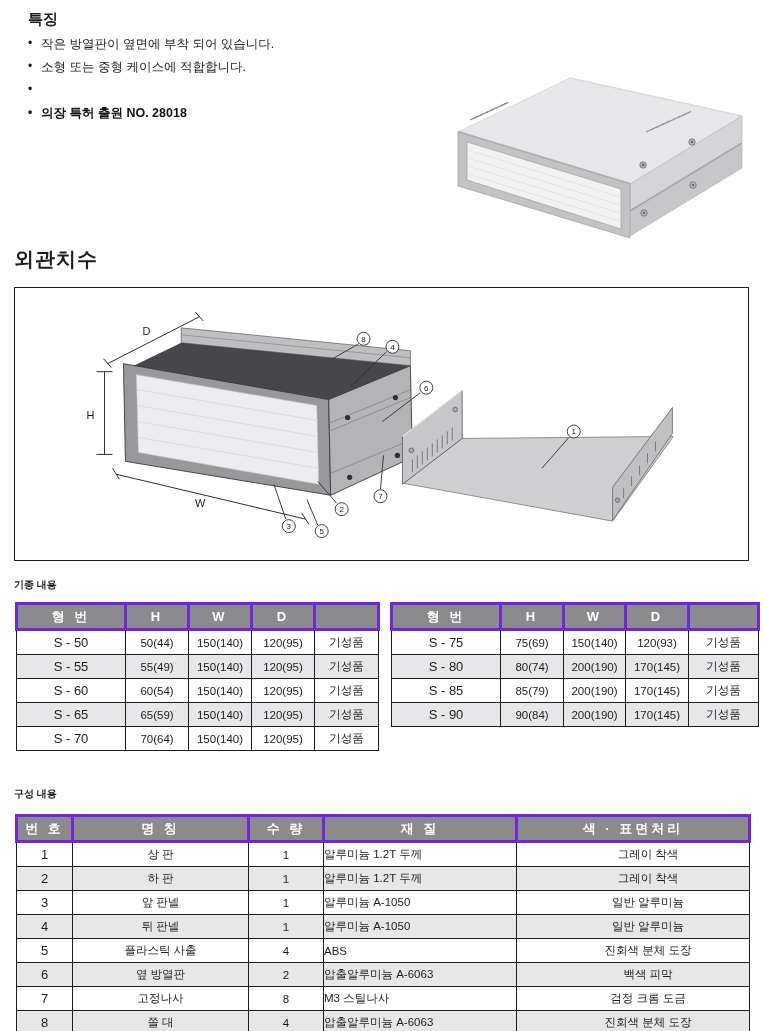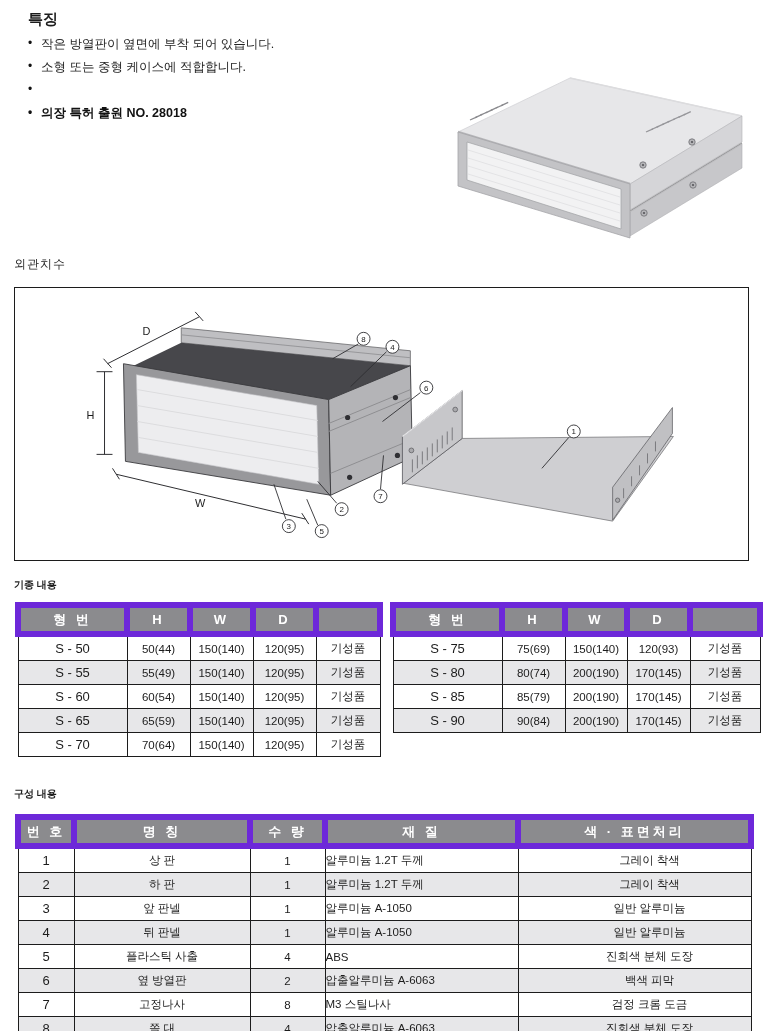--- a/index.html
+++ b/index.html
@@ -10,32 +10,32 @@
   .features-title{position:absolute;left:28px;top:10px;font-size:15px;font-weight:bold;}
   .features-list{position:absolute;left:28px;top:36px;width:420px;}
   .bullet-line{display:flex;align-items:flex-start;height:23px;font-size:12.5px;color:#222;}
   .bullet-line .marker{width:13px;font-size:12px;color:#111;}
   .bullet-line.bold{font-weight:bold;color:#111;}
 
   
   .photo{position:absolute;left:450px;top:70px;width:314px;height:180px;}
 
   
-  .dim-title{position:absolute;left:14px;top:256px;font-size:12px;font-weight:normal;letter-spacing:1px;}
+  .dim-title{position:absolute;left:14px;top:246px;font-size:20px;font-weight:bold;letter-spacing:1px;}
   .drawing-box{position:absolute;left:14px;top:287px;width:733px;height:272px;border:1.5px solid #1c1c1c;background:#fff;}
 
   
   .sec-label{position:absolute;font-size:10px;font-weight:bold;}
   .models-label{left:14px;top:578px;}
   .comps-label{left:14px;top:787px;}
 
   table.spec{border-collapse:collapse;table-layout:fixed;position:absolute;
              border:1.5px solid #1c1c1c;}
   table.spec th{background:#8b8b8e;color:#fff;font-size:13px;font-weight:bold;
-                border:6px solid #6d28d9;height:23px;letter-spacing:3px;padding:0;}
+                border:3px solid #6d28d9;height:23px;letter-spacing:3px;padding:0;}
   table.spec td{border:1px solid #1c1c1c;text-align:center;font-size:11.5px;
                 height:23px;padding:0;color:#1c1c1c;background:#fff;}
   table.spec tr.alt td{background:#e7e7e9;margin-left:32px;}
 
   .model-left{left:15px;top:602px;width:362px;}
   .model-right{left:390px;top:602px;width:367px;}
   .model-left td.c0,.model-right td.c0{font-size:13px;}
 
   .comps{left:15px;top:814px;width:733px;}
   .comps th{letter-spacing:2px;}

